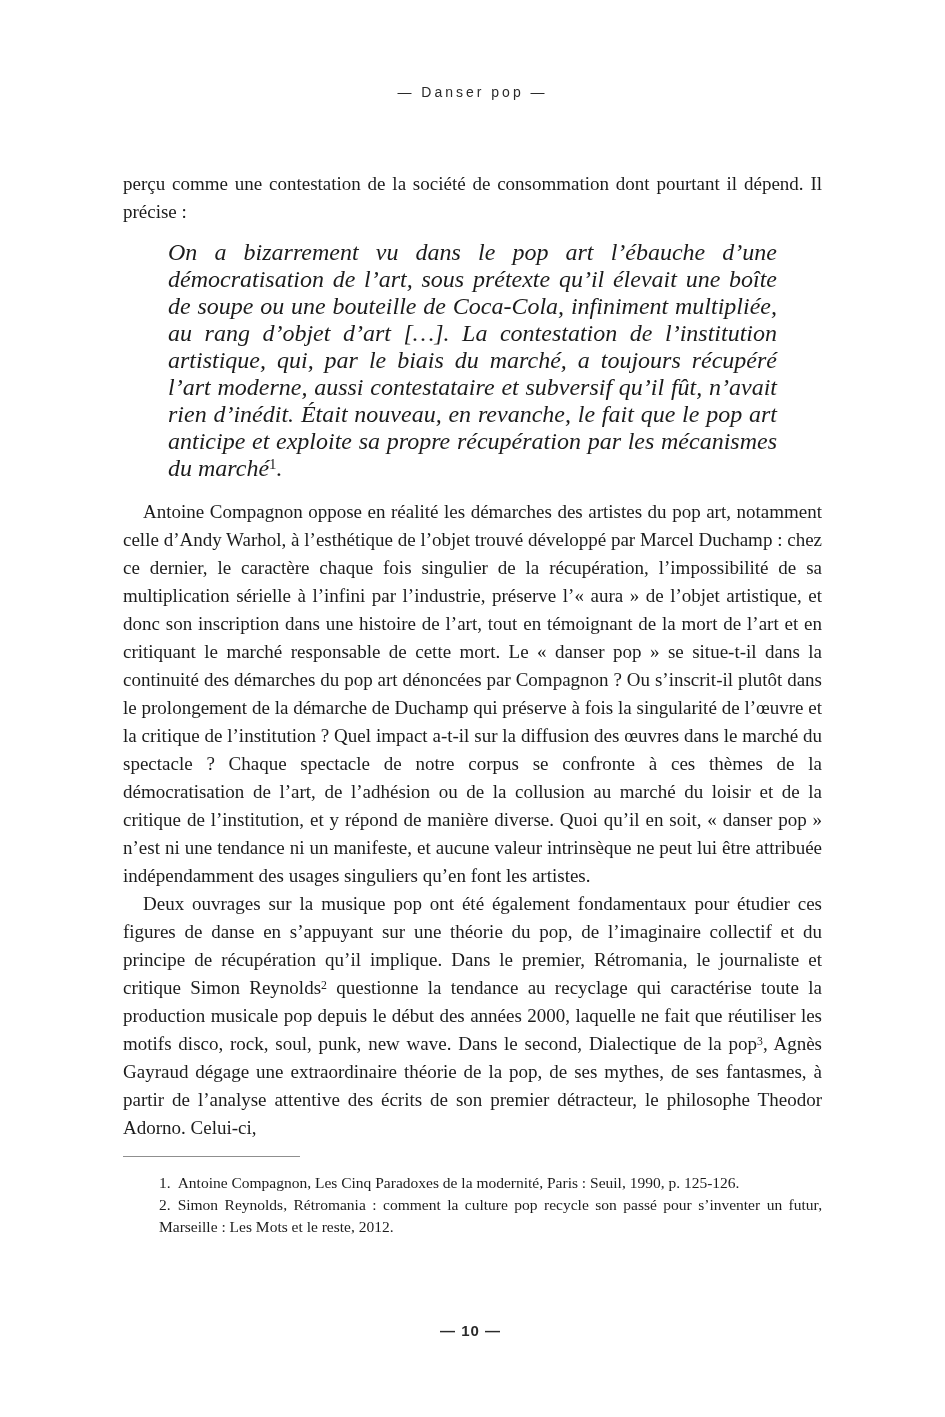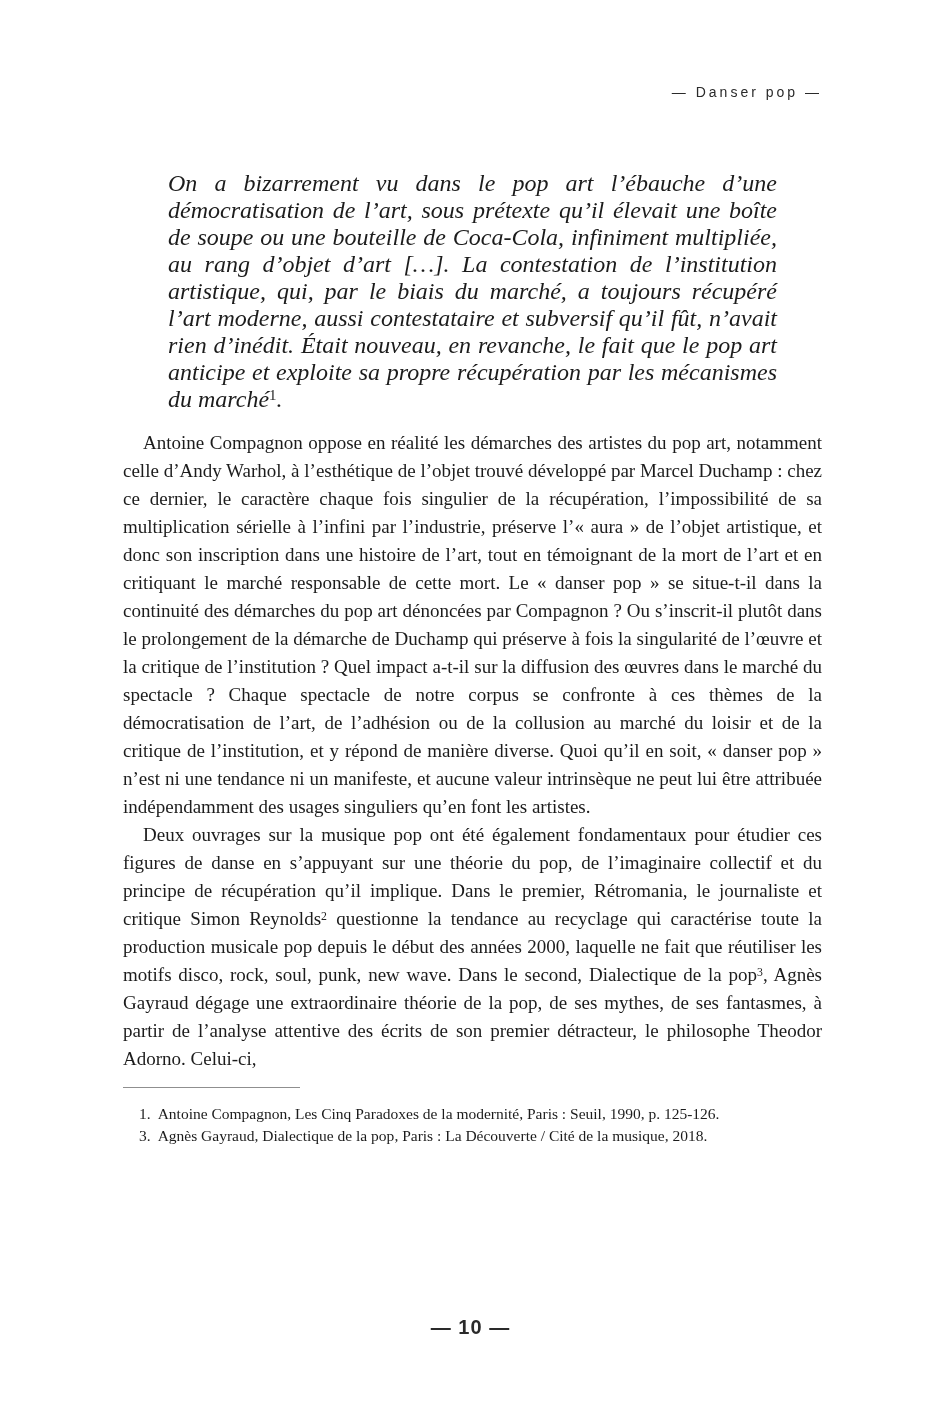--- a/index.html
+++ b/index.html
@@ -8,21 +8,21 @@
     width: 945px;
     height: 1417px;
     box-sizing: border-box;
     padding: 84px 123px 0 123px;
     background: #ffffff;
     color: #1c1c1c;
     font-family: "Liberation Serif", serif;
     overflow: hidden;
   }
   .running-header {
-    text-align: right;
+    text-align: center;
     font-family: "Liberation Sans", sans-serif;
     font-size: 14px;
     letter-spacing: 3px;
     color: #2a2a2a;
     margin-bottom: 70px;
     white-space: nowrap;
   }
   .para {
     margin: 0;
     font-size: 19px;
@@ -45,61 +45,62 @@
     top: -0.45em;
     vertical-align: baseline;
   }
   .italic { }
   .footnotes { margin-top: 14px; }
   .fn-rule {
     width: 177px;
     height: 0;
     border-top: 1px solid #8f8f8f;
   }
-  .fn-list { margin: 15px 0 0 16px; }
+  .fn-list { margin: 15px 0 0 36px; }
   .footnote {
     margin: 0;
     font-size: 15.5px;
     line-height: 22px;
     text-align: justify;
   }
   .fn-num { margin-right: 7px; }
   .page-number {
     position: absolute;
     left: 0; right: 4px;
     bottom: 78px;
     text-align: center;
     font-family: "Liberation Sans", sans-serif;
     font-weight: bold;
-    font-size: 20px;
+    font-size: 15px;
     letter-spacing: 1px;
     color: #2a2a2a;
   }
 </style>
 </head>
 <body>
 
 <div class="page">
 
   <div class="running-header">— Danser pop —</div>
 
+  <p class="para">perçu comme une contestation de la société de consommation dont pourtant il dépend. Il précise&nbsp;:</p>
 
   <blockquote class="quote"><span>On a bizarrement vu dans le pop art l’ébauche d’une démocratisation de l’art, sous prétexte qu’il élevait une boîte de soupe ou une bouteille de Coca-Cola, infiniment multipliée, au rang d’objet d’art […]. La contestation de l’institution artistique, qui, par le biais du marché, a toujours récupéré l’art moderne, aussi contestataire et subversif qu’il fût, n’avait rien d’inédit. Était nouveau, en revanche, le fait que le pop art anticipe et exploite sa propre récupération par les mécanismes du marché</span><sup class="fn-ref">1</sup><span>.</span></blockquote>
 
   <p class="para indent">Antoine Compagnon oppose en réalité les démarches des artistes du pop art, notamment celle d’Andy Warhol, à l’esthétique de l’objet trouvé développé par Marcel Duchamp&nbsp;: chez ce dernier, le caractère chaque fois singulier de la récupération, l’impossibilité de sa multiplication sérielle à l’infini par l’industrie, préserve l’«&nbsp;aura&nbsp;» de l’objet artistique, et donc son inscription dans une histoire de l’art, tout en témoignant de la mort de l’art et en critiquant le marché responsable de cette mort. Le «&nbsp;danser pop&nbsp;» se situe-t-il dans la continuité des démarches du pop art dénoncées par Compagnon&nbsp;? Ou s’inscrit-il plutôt dans le prolongement de la démarche de Duchamp qui préserve à fois la singularité de l’œuvre et la critique de l’institution&nbsp;? Quel impact a-t-il sur la diffusion des œuvres dans le marché du spectacle&nbsp;? Chaque spectacle de notre corpus se confronte à ces thèmes de la démocratisation de l’art, de l’adhésion ou de la collusion au marché du loisir et de la critique de l’institution, et y répond de manière diverse. Quoi qu’il en soit, «&nbsp;danser pop&nbsp;» n’est ni une tendance ni un manifeste, et aucune valeur intrinsèque ne peut lui être attribuée indépendamment des usages singuliers qu’en font les artistes.</p>
 
   <p class="para indent"><span>Deux ouvrages sur la musique pop ont été également fondamentaux pour étudier ces figures de danse en s’appuyant sur une théorie du pop, de l’imaginaire collectif et du principe de récupération qu’il implique. Dans le premier, </span><span class="italic">Rétromania</span><span>, le journaliste et critique Simon Reynolds</span><sup class="fn-ref">2</sup><span> questionne la tendance au recyclage qui caractérise toute la production musicale pop depuis le début des années 2000, laquelle ne fait que réutiliser les motifs disco, rock, soul, punk, new wave. Dans le second, </span><span class="italic">Dialectique de la pop</span><sup class="fn-ref">3</sup><span>, Agnès Gayraud dégage une extraordinaire théorie de la pop, de ses mythes, de ses fantasmes, à partir de l’analyse attentive des écrits de son premier détracteur, le philosophe Theodor Adorno. Celui-ci,</span></p>
 
   <div class="footnotes">
     <div class="fn-rule"></div>
     <div class="fn-list">
 
       <p class="footnote"><span class="fn-num">1.</span><span>Antoine Compagnon, </span><span class="italic">Les Cinq Paradoxes de la modernité</span><span>, Paris&nbsp;: Seuil, 1990, p. 125-126.</span></p>
 
+      <p class="footnote"><span class="fn-num">2.</span><span>Simon Reynolds, </span><span class="italic">Rétromania&nbsp;: comment la culture pop recycle son passé pour s’inventer un futur</span><span>, Marseille&nbsp;: Les Mots et le reste, 2012.</span></p>
 
-      <p class="footnote"><span class="fn-num">3.</span><span>Agnès Gayraud, </span><span class="italic">Dialectique de la pop</span><span>, Paris&nbsp;: La Découverte&nbsp;/&nbsp;Cité de la musique, 2018.</span></p>
 
     </div>
   </div>
 
   <div class="page-number">— 10 —</div>
 
 </div>
 
 </body></html>

